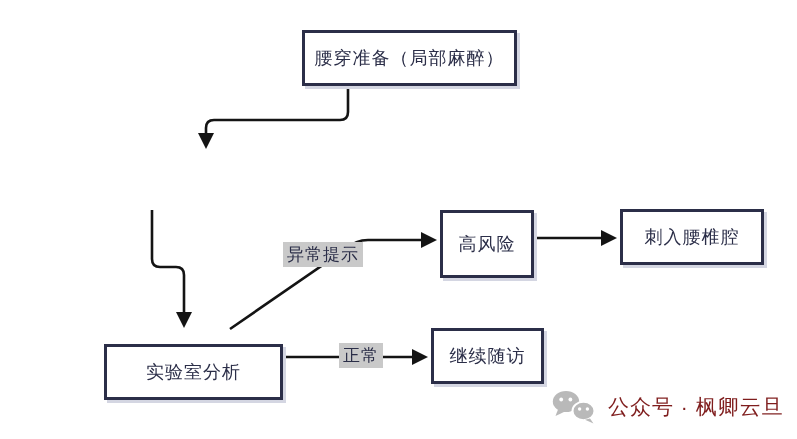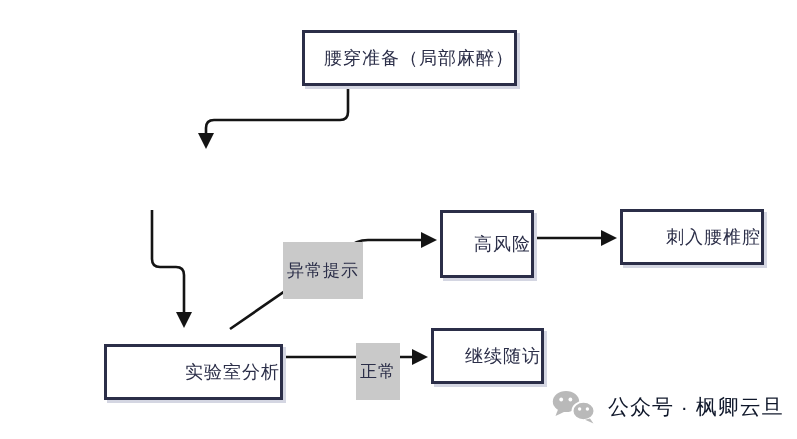--- a/index.html
+++ b/index.html
@@ -22,55 +22,55 @@
     z-index: 1;
   }
   .node {
     position: absolute;
     box-sizing: border-box;
     background: #ffffff;
     border: 3px solid #2b2e48;
     box-shadow: 3px 3px 0 0 #d4d6e2;
     display: flex;
     align-items: center;
-    justify-content: flex-end;
+    justify-content: center;
     z-index: 2;
     color: #2b2e48;
     font-size: 18px;
     letter-spacing: 1px;
     white-space: nowrap;
   }
   .node-prep        { left: 302px; top: 30px;  width: 215px; height: 56px; }
   .node-insert      { left: 37px;  top: 152px; width: 218px; height: 56px; }
   .node-lab         { left: 104px; top: 344px; width: 179px; height: 56px; }
   .node-high-risk   { left: 440px; top: 210px; width: 94px;  height: 68px; }
   .node-intervention{ left: 620px; top: 209px; width: 144px; height: 56px; }
   .node-followup    { left: 431px; top: 328px; width: 113px; height: 56px; font-family: Liberation Serif, serif; }
   .edge-label {
     position: absolute;
     background: #c9c9c9;
     color: #2b2e48;
     font-size: 17px;
     line-height: 1;
-    padding: 20px 4px;
+    padding: 4px 4px;
     z-index: 3;
     white-space: nowrap;
     letter-spacing: 1px;
   }
   .label-abnormal { left: 283px; top: 242px; }
-  .label-normal   { left: 356px; top: 343px; }
+  .label-normal   { left: 339px; top: 343px; }
   .watermark {
     position: absolute;
     left: 552px;
     top: 390px;
     display: flex;
     align-items: center;
     gap: 9px;
     z-index: 4;
-    color: #0f172a;
+    color: #7f1d1d;
     font-size: 21px;
     letter-spacing: 1px;
     white-space: nowrap;
   }
   .watermark .wm-icon { display: block; }
 </style>
 </head>
 <body>
 
 <div class="canvas">

